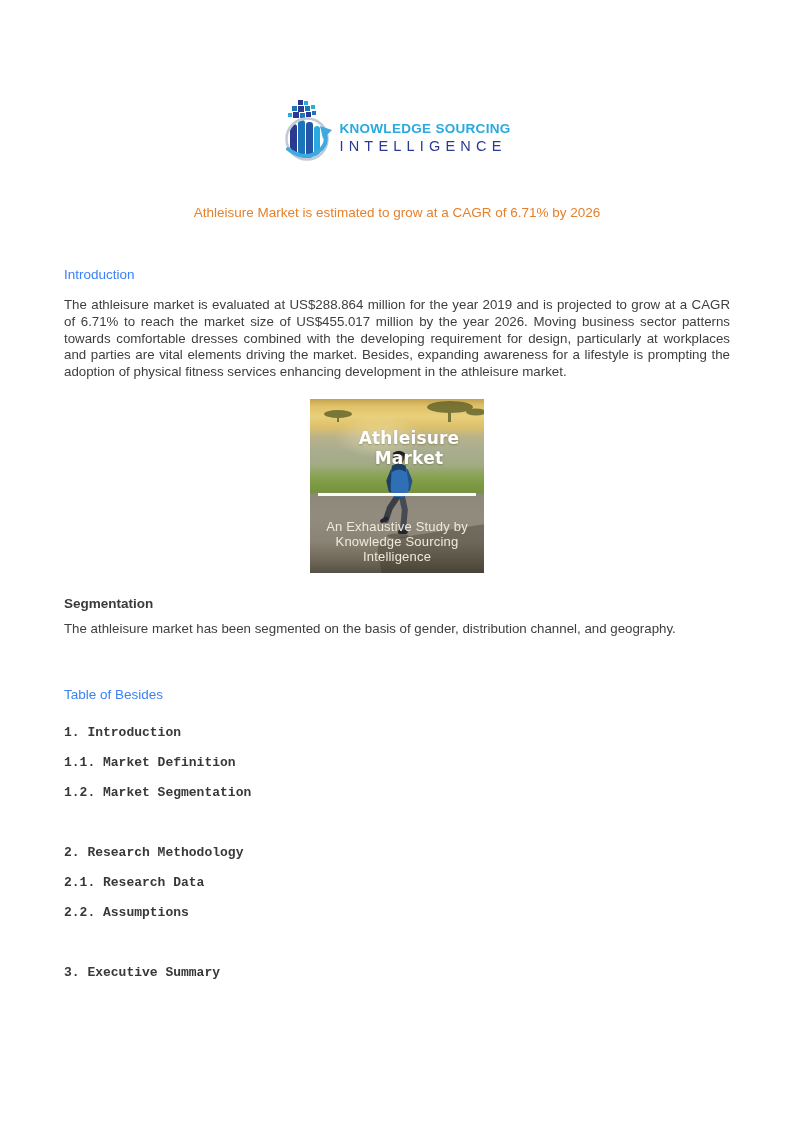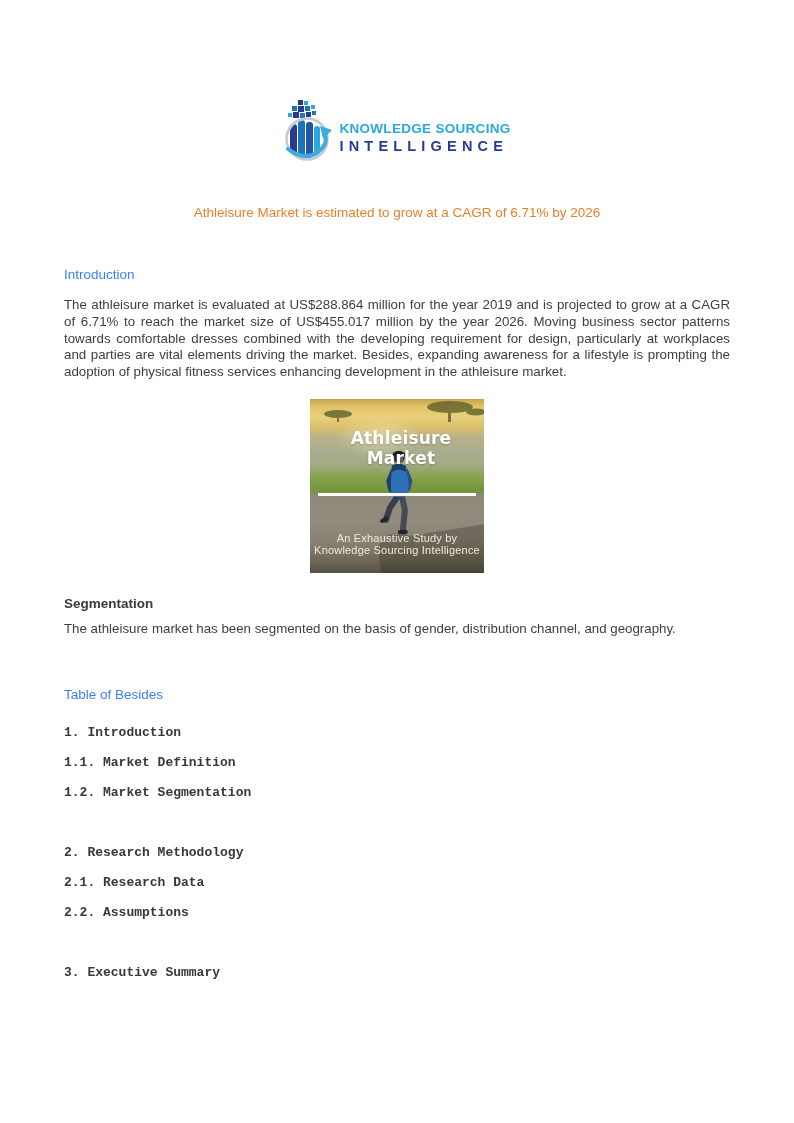--- a/index.html
+++ b/index.html
@@ -27,21 +27,21 @@
   .logo-text { display: flex; flex-direction: column; margin-top: 12px; }
   .logo-line1 {
     color: #29a9e0;
     font-weight: 700;
     font-size: 13.5px;
     letter-spacing: 0.3px;
     white-space: nowrap;
   }
   .logo-line2 {
     color: #2b3990;
-    font-weight: 700;
+    font-weight: 400;
     font-size: 14.5px;
     letter-spacing: 5.2px;
     margin-top: 2px;
     white-space: nowrap;
   }
 
   
   .doc-title {
     margin: 43px 0 0 0;
     text-align: center;
@@ -93,21 +93,21 @@
     position: absolute;
     left: 14%;
     top: 10%;
     width: 90px;
     height: 42px;
     background: radial-gradient(ellipse, rgba(255,246,200,0.45), rgba(255,246,200,0) 70%);
   }
   .hero-title {
     position: absolute;
     top: 29px;
-    left: 4px;
+    left: 12px;
     width: 100%;
     text-align: center;
     font-family: "DejaVu Sans", sans-serif;
     font-weight: 700;
     font-size: 17px;
     color: #ffffff;
     text-shadow: 0 1px 2px rgba(60,60,30,0.35);
     letter-spacing: 0.2px;
     z-index: 3;
   }
@@ -124,25 +124,25 @@
     position: absolute;
     left: 50%;
     top: 45px;
     transform: translateX(-46%);
     width: 46px;
     height: 96px;
     z-index: 1;
   }
   .hero-caption {
     position: absolute;
-    bottom: 17px;
+    bottom: 9px;
     left: 0;
     width: 100%;
     text-align: center;
-    font-size: 11px;
+    font-size: 13px;
     color: #efe9da;
     letter-spacing: 0.2px;
     z-index: 3;
   }
 
   
   .seg-heading {
     margin: 23px 0 0 0;
     font-size: 13.5px;
     font-weight: 700;

